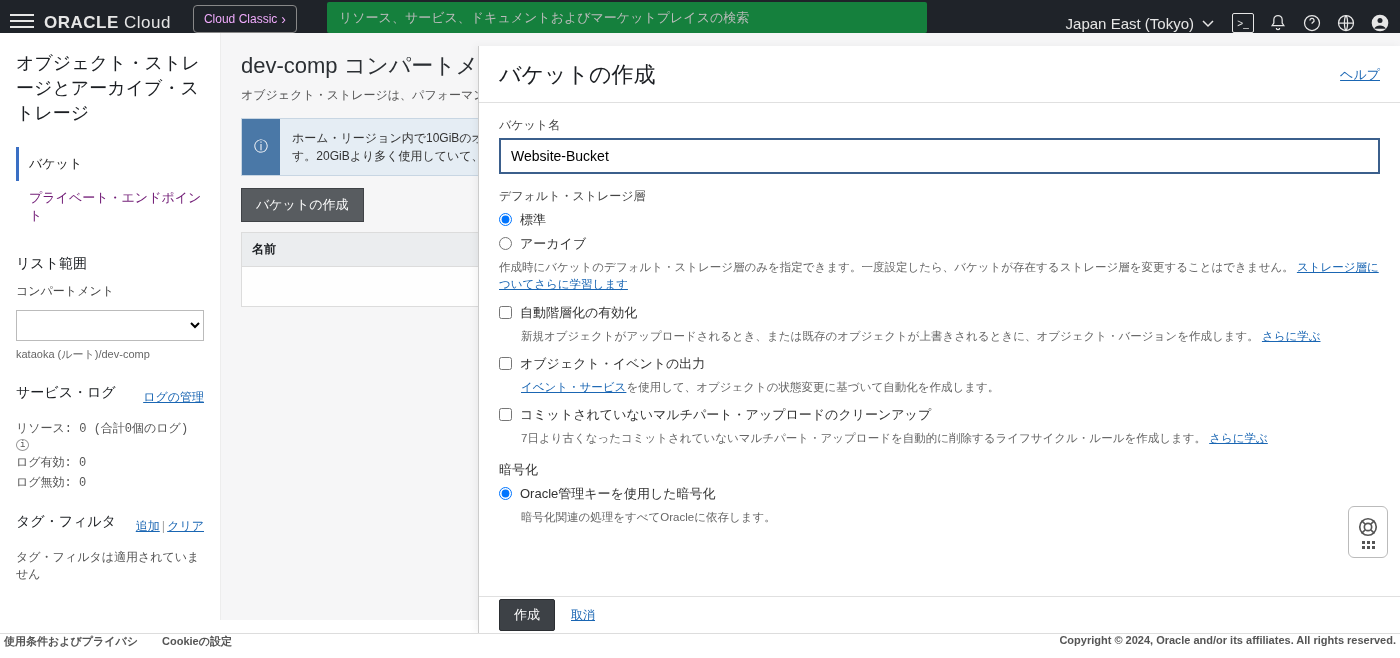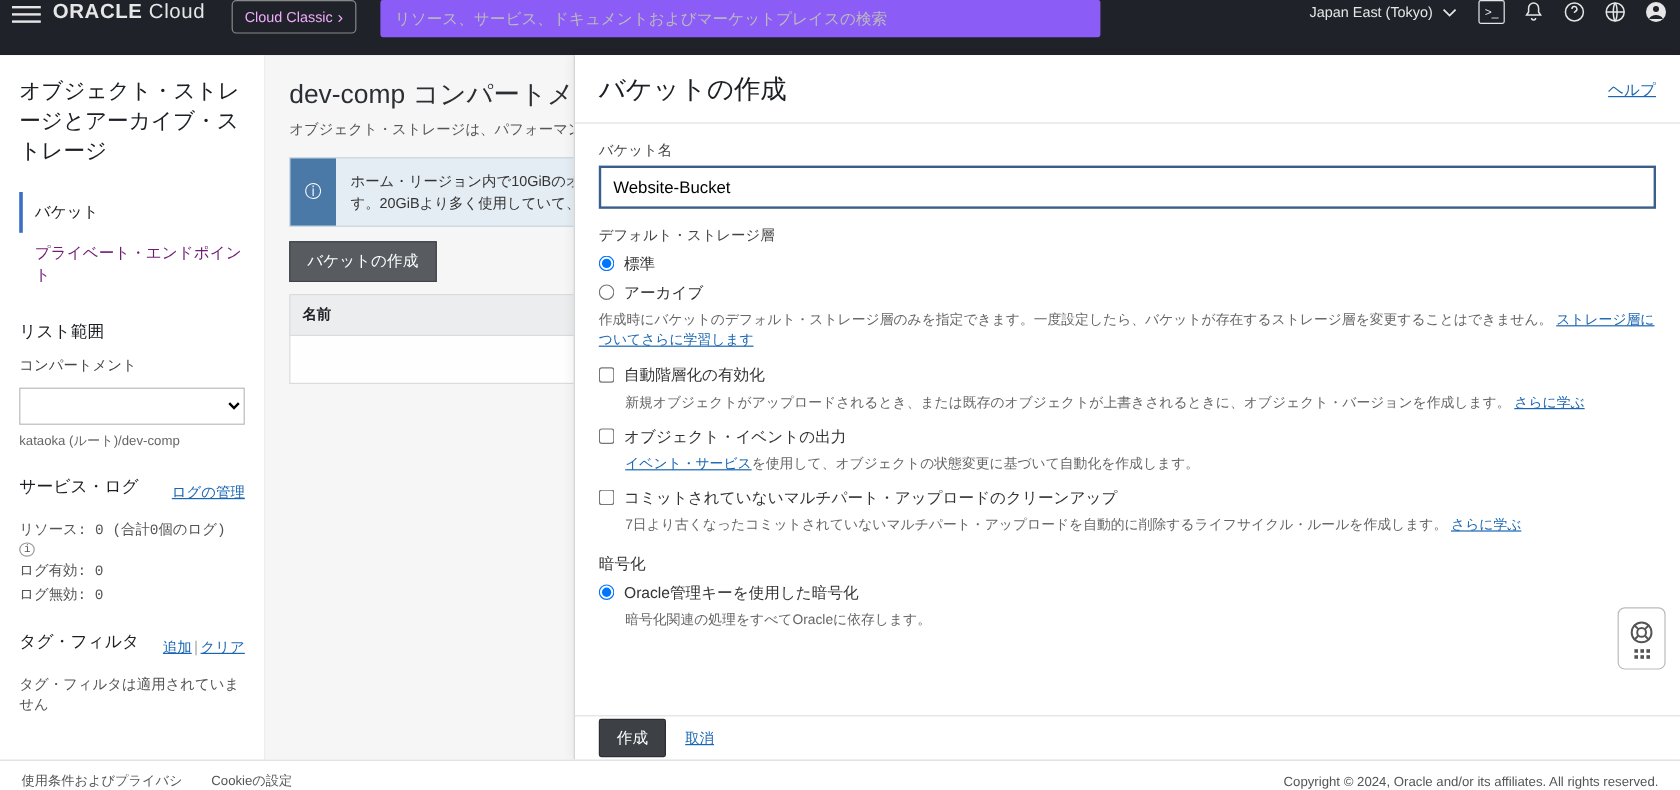--- a/index.html
+++ b/index.html
@@ -1,28 +1,28 @@
 <!DOCTYPE html>
 <html><head>
 <meta charset="utf-8">
 <style>
 * { box-sizing: border-box; margin: 0; padding: 0; }
 body { font-family: "Helvetica Neue", Arial, sans-serif; font-size: 13px; color: #1b1e22; background: #fff; width: 1400px; height: 658px; overflow: hidden; position: relative; }
 
 
-.topbar { height: 46px; background: #1f2329; display: flex; align-items: flex-start; color: #e6e6e6; padding: 0 10px; gap: 10px; }
+.topbar { height: 33px; background: #1f2329; display: flex; align-items: flex-end; color: #e6e6e6; padding: 0 10px; gap: 10px; }
 .hamburger { width: 24px; height: 24px; cursor: pointer; display: flex; flex-direction: column; justify-content: center; gap: 4px; }
 .hamburger div { height: 2px; background: #e6e6e6; }
 .logo-text { font-size: 17px; font-weight: 500; letter-spacing: 0.5px; }
 .logo-text b { font-weight: 800; }
 .classic-btn { border: 1px solid #888; border-radius: 4px; padding: 5px 10px; font-size: 12px; color: #f0abfc; background: transparent; display: flex; align-items: center; gap: 4px; cursor: pointer; margin-left: 12px; }
-.search-box { flex: 1; max-width: 600px; margin-left: 10px; background: #8b5cf6; border: none; color: #ddd; padding: 8px 12px; font-size: 13px; border-radius: 2px; }
+.search-box { flex: 1; max-width: 600px; margin-left: 20px; background: #15803d; border: none; color: #ddd; padding: 8px 12px; font-size: 13px; border-radius: 2px; }
 .search-box::placeholder { color: #bbb; }
 .topbar-right { margin-left: auto; display: flex; align-items: center; gap: 14px; }
-.region { font-size: 12px; display: flex; align-items: center; gap: 4px; cursor: pointer; }
+.region { font-size: 15px; display: flex; align-items: center; gap: 4px; cursor: pointer; }
 .top-icon { width: 20px; height: 20px; cursor: pointer; fill: none; stroke: #e6e6e6; stroke-width: 1.5; }
 .top-icon-box { width: 22px; height: 20px; border: 1.5px solid #e6e6e6; border-radius: 2px; display:flex; align-items:center; justify-content:center; font-size:10px; cursor:pointer;}
 
 
 .content { display: flex; height: calc(100% - 46px - 25px); }
 .sidebar { width: 220px; padding: 18px 16px; background: #fff; }
 .sb-title { font-size: 18px; font-weight: 400; line-height: 1.4; margin-bottom: 20px; }
 .sb-nav a { display: block; padding: 8px 0 8px 10px; font-size: 13px; color: #701a75; text-decoration: none; border-left: 3px solid transparent; }
 .sb-nav a.active { border-left: 3px solid #3a6fc4; color: #222; font-weight: 500; }
 .sb-sec { margin-top: 22px; }
@@ -53,21 +53,21 @@
 .input { width: 100%; border: 2px solid #3b5f8c; padding: 8px 10px; font-size: 14px; margin-bottom: 14px; }
 .radio-row, .check-row { display: flex; align-items: flex-start; gap: 8px; margin: 6px 0; }
 .radio-row input[type=radio], .check-row input[type=checkbox] { margin-top: 2px; }
 .desc { font-size: 11.5px; color: #666; margin: 2px 0 10px 0; line-height: 1.5; }
 .desc a { color: #1a66b3; text-decoration: underline; }
 .indent { margin-left: 22px; }
 .sec-h { font-size: 13px; color: #333; margin: 14px 0 6px 0; }
 .panel-foot { border-top: 1px solid #e0e0e0; padding: 2px 20px; display: flex; gap: 16px; align-items:center; }
 .primary-btn { background: #3d4146; color: #fff; border: 1px solid #2b2e32; padding: 6px 14px; font-size: 13px; cursor: pointer; border-radius: 2px; }
 
-.footer { position: absolute; bottom: 0; left: 0; right: 0; height: 25px; border-top: 1px solid #ddd; background: #fff; display: flex; align-items: flex-end; padding: 0 18px; font-size: 11px; color: #555; }
+.footer { position: absolute; bottom: 0; left: 0; right: 0; height: 25px; border-top: 1px solid #ddd; background: #fff; display: flex; align-items: flex-start; padding: 0 4px; font-size: 11px; color: #555; font-weight: bold; }
 .footer .r { margin-left: auto; }
 
 .life-ring { position: absolute; right: 12px; bottom: 100px; width: 40px; height: 52px; border: 1px solid #bbb; border-radius: 6px; background: #fff; display:flex; flex-direction:column; align-items:center; justify-content:center; gap:3px; cursor:pointer; }
 .life-ring svg { width: 22px; height: 22px; }
 .dots { display: grid; grid-template-columns: repeat(3, 3px); gap: 2px; }
 .dots span { width: 3px; height: 3px; background: #555; }
 
 .chev::after { content: '›'; font-size: 14px; }
 </style>
 </head>

